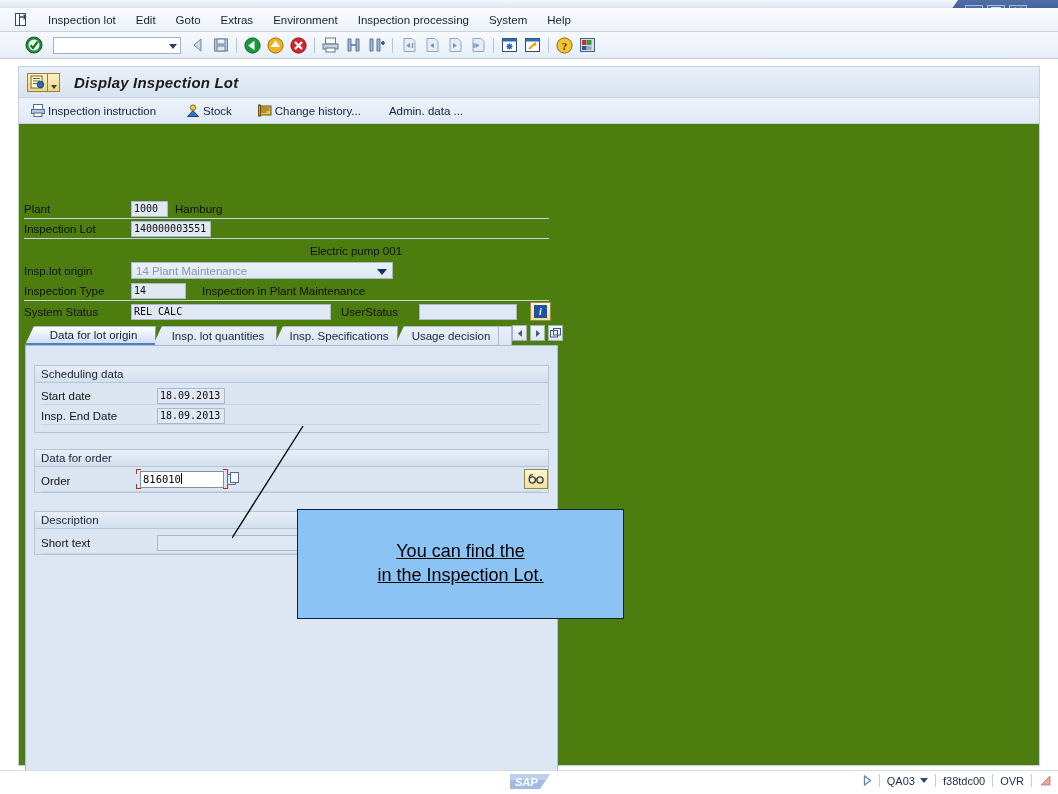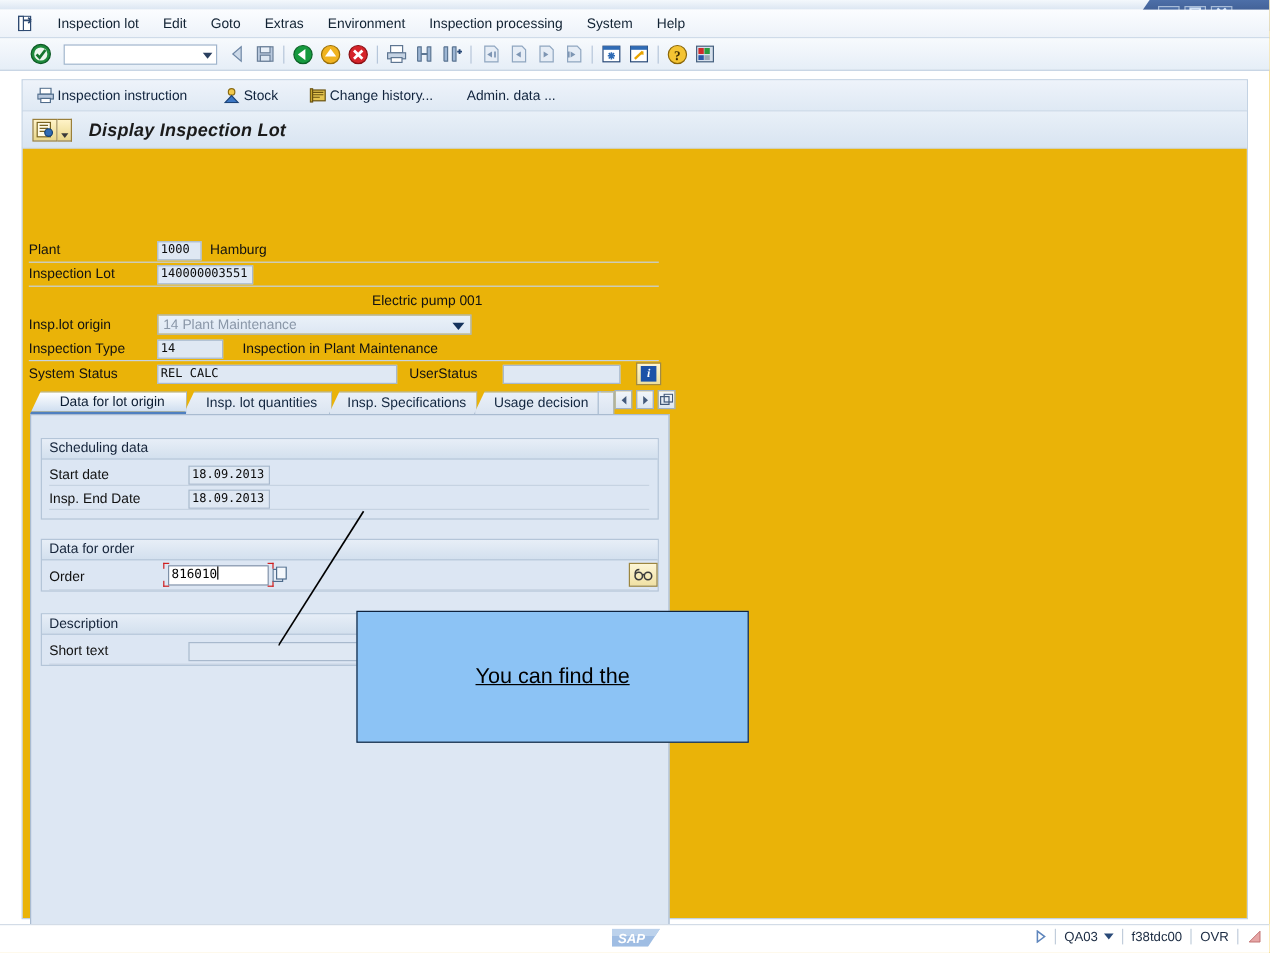--- a/index.html
+++ b/index.html
@@ -120,21 +120,21 @@
     border-bottom: 1px solid #c3d2e3;
     display: flex; align-items: center;
   }
   .appbtn {
     display: flex; align-items: center; height: 20px;
     padding: 0 6px; margin-left: 6px; font-size: 11.5px; color: #10233d;
   }
   .appbtn .ic { margin-right: 3px; display: flex; align-items: center; }
 
   #canvas {
-    position: relative; height: 641px; background: #eab308;
+    position: relative; height: 641px; background: #4d7c0f;
   }
 
   
   .lbl { position: absolute; font-size: 11.5px; color: #111; white-space: nowrap; }
   .fld {
     position: absolute; height: 16px;
     background: #dfe8f3; border: 1px solid #a8b9cd;
     font-family: "DejaVu Sans Mono", monospace; font-size: 10px;
     color: #0a0a0a; padding: 0 2px; line-height: 14px;
     overflow: hidden; white-space: nowrap;
@@ -444,20 +444,36 @@
       <rect x="1.5" y="1.5" width="14" height="13" fill="none" stroke="#46617f"></rect>
       <rect x="3" y="3" width="4.5" height="5" fill="#cf2a2a"></rect>
       <rect x="8" y="3" width="4.5" height="5" fill="#2a9b3e"></rect>
       <rect x="3" y="9" width="4.5" height="4" fill="#2a57a8"></rect>
       <rect x="8" y="9" width="4.5" height="4" fill="#9aa7b6"></rect>
     </svg>
   </div>
 </div>
 
 <div id="prog">
+
+  <div id="prog-title">
+    <div id="prog-icon-grp">
+      <div id="prog-icon">
+        <svg width="15" height="14" viewBox="0 0 15 14">
+          <rect x="1" y="1" width="11" height="12" fill="#fffbe6" stroke="#7a6420"></rect>
+          <path d="M3 3.5 h7 M3 6 h7 M3 8.5 h5" stroke="#7a6420" stroke-width="1"></path>
+          <circle cx="10.5" cy="9.5" r="3.2" fill="#2f6bb5" stroke="#16406f"></circle>
+        </svg>
+      </div>
+      <div id="prog-icon-drop">
+          <i></i>
+        </div>
+    </div>
+    <div id="prog-title-text">Display Inspection Lot</div>
+  </div>
 
   <div id="appbar">
     <div class="appbtn">
       <span class="ic">
         <svg width="14" height="13" viewBox="0 0 14 13">
           <rect x="2.5" y="0.5" width="9" height="5" fill="#ffffff" stroke="#4a6party"></rect>
           <rect x="2.5" y="0.5" width="9" height="5" fill="#ffffff" stroke="#516d8c"></rect>
           <rect x="0.5" y="5.5" width="13" height="4" fill="#b9c9de" stroke="#516d8c"></rect>
           <rect x="3" y="9" width="8" height="3.5" fill="#ffffff" stroke="#516d8c"></rect>
         </svg>
@@ -481,36 +497,20 @@
           <rect x="0.5" y="1" width="2" height="11" fill="#c8a62f" stroke="#6a5310"></rect>
         </svg>
       </span>
       <span>Change history...</span>
     </div>
     <div class="appbtn" style="margin-left:16px;">
       <span>Admin. data ...</span>
     </div>
   </div>
 
-  <div id="prog-title">
-    <div id="prog-icon-grp">
-      <div id="prog-icon">
-        <svg width="15" height="14" viewBox="0 0 15 14">
-          <rect x="1" y="1" width="11" height="12" fill="#fffbe6" stroke="#7a6420"></rect>
-          <path d="M3 3.5 h7 M3 6 h7 M3 8.5 h5" stroke="#7a6420" stroke-width="1"></path>
-          <circle cx="10.5" cy="9.5" r="3.2" fill="#2f6bb5" stroke="#16406f"></circle>
-        </svg>
-      </div>
-      <div id="prog-icon-drop">
-          <i></i>
-        </div>
-    </div>
-    <div id="prog-title-text">Display Inspection Lot</div>
-  </div>
-
   <div id="canvas">
 
     <div class="lbl" style="left:5px; top:79px;">Plant</div>
     <div class="fld" style="left:112px; top:77px; width:37px;">1000</div>
     <div class="lbl" style="left:156px; top:79px;">Hamburg</div>
     <div class="underline" style="left:5px; top:94px; width:525px;"></div>
 
     <div class="lbl" style="left:5px; top:99px;">Inspection Lot</div>
     <div class="fld" style="left:112px; top:97px; width:80px;">140000003551</div>
     <div class="underline" style="left:5px; top:114px; width:525px;"></div>
@@ -624,20 +624,21 @@
   </div>
 </div>
 
 <svg id="leader" width="72" height="114" viewBox="0 0 72 114">
   <path d="M0 113 L71 1" stroke="#000000" stroke-width="1.4" fill="none"></path>
 </svg>
 
 <div id="callout">
   <div id="callout-text">
     <div>You can find the</div>
+    <div>in the Inspection Lot.</div>
   </div>
 </div>
 
 <div id="statusbar">
   <div id="sap-logo">
     <svg width="44" height="15" viewBox="0 0 44 15">
       <path d="M0 0 H40 L30 15 H0 Z" fill="#9fbde3"></path>
       <path d="M0 0 H40 L36 6 H0 Z" fill="#bcd2ec"></path>
       <text x="5" y="12" font-size="11" font-weight="bold" font-family="Liberation Sans, sans-serif" fill="#ffffff" font-style="italic">SAP</text>
     </svg>

